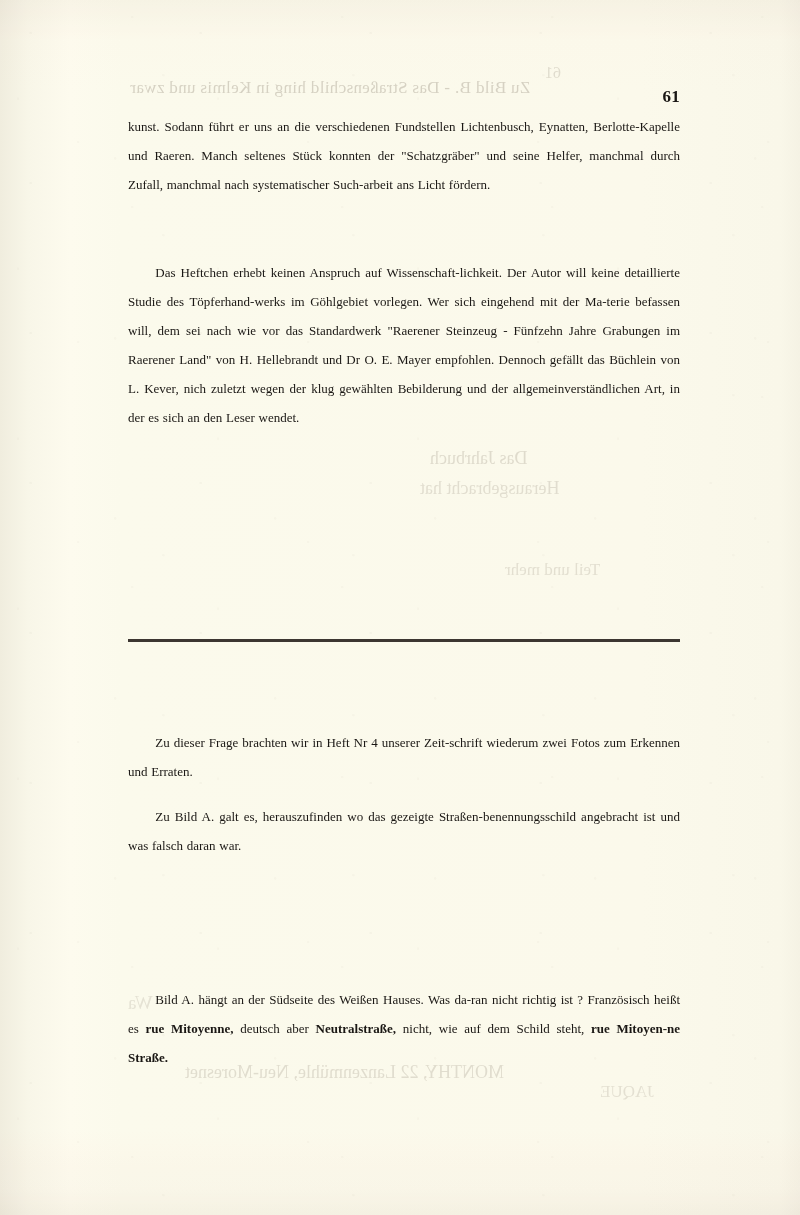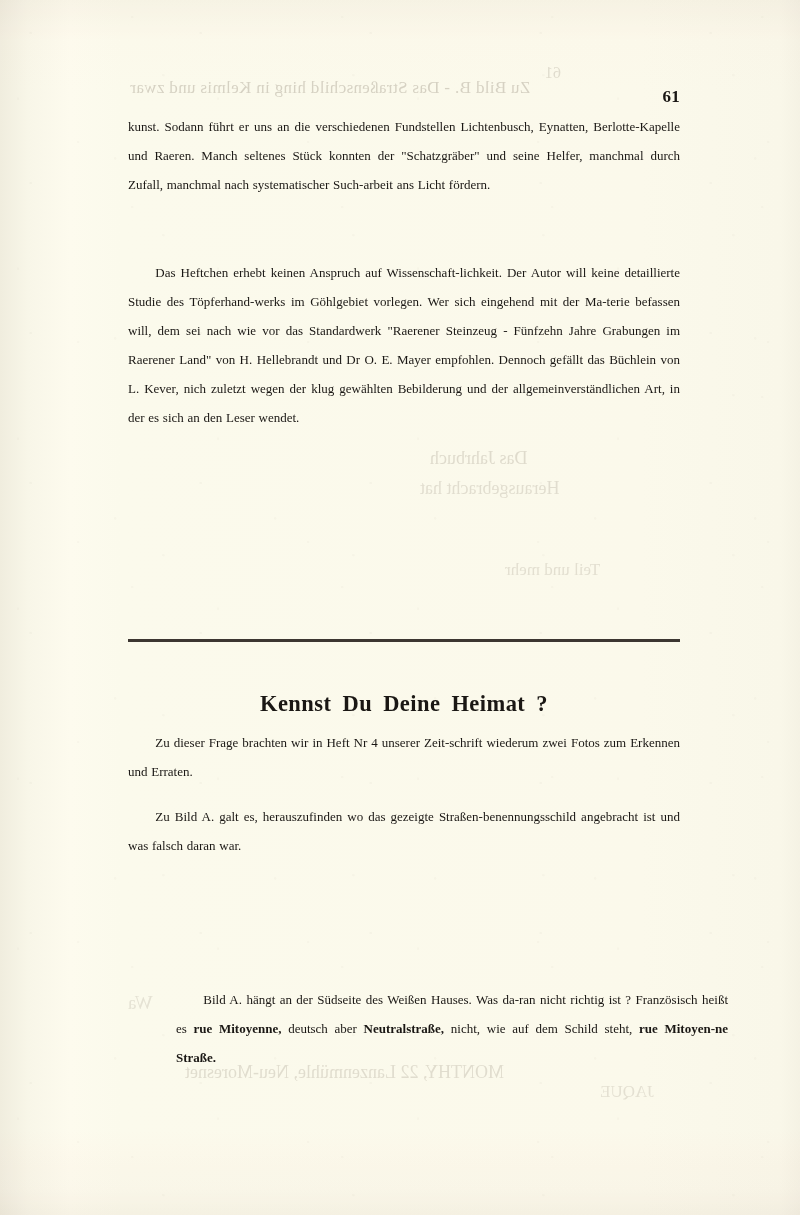--- a/index.html
+++ b/index.html
@@ -134,21 +134,21 @@
     font-weight: bold;
     letter-spacing: .02em;
     word-spacing: .22em;
     line-height: 1.1;
   }
 
   #para-frage { position: absolute; top: 728px; left: 0; width: 552px; }
   #para-bilda { position: absolute; top: 802px; left: 0; width: 552px; }
   #para-bildb { position: absolute; top: 875px; left: 0; width: 552px; }
   #para-hier  { position: absolute; top: 919px; left: 0; width: 552px; }
-  #para-loes  { position: absolute; top: 985px; left: 0; width: 552px; margin-left: 48px; }
+  #para-loes  { position: absolute; top: 985px; left: 0; width: 552px; }
 
   b, .b { font-weight: bold; }
 </style>
 </head>
 <body>
 
 <div id="page">
 
   <div id="paper-tone"></div>
   <div id="paper-tone2"></div>
@@ -168,21 +168,20 @@
 
     <div id="page-number">61</div>
 
     <p class="body noindent" id="para-intro">kunst. Sodann führt er uns an die verschiedenen Fundstellen Lichtenbusch, Eynatten, Berlotte-Kapelle und Raeren. Manch seltenes Stück konnten der "Schatzgräber" und seine Helfer, manchmal durch Zufall, manchmal nach systematischer Such-arbeit ans Licht fördern.</p>
 
     <p class="body" id="para-heft">Das Heftchen erhebt keinen Anspruch auf Wissenschaft-lichkeit. Der Autor will keine detaillierte Studie des Töpferhand-werks im Göhlgebiet vorlegen. Wer sich eingehend mit der Ma-terie befassen will, dem sei nach wie vor das Standardwerk "Raerener Steinzeug - Fünfzehn Jahre Grabungen im Raerener Land" von H. Hellebrandt und Dr O. E. Mayer empfohlen. Dennoch gefällt das Büchlein von L. Kever, nich zuletzt wegen der klug gewählten Bebilderung und der allgemeinverständlichen Art, in der es sich an den Leser wendet.</p>
 
 
     <hr class="rule">
 
-    <h2 id="heading">Kennst Du Deine Heimat ?</h2>
 
     <p class="body" id="para-frage">Zu dieser Frage brachten wir in Heft Nr 4 unserer Zeit-schrift wiederum zwei Fotos zum Erkennen und Erraten.</p>
 
     <p class="body" id="para-bilda">Zu Bild A. galt es, herauszufinden wo das gezeigte Straßen-benennungsschild angebracht ist und was falsch daran war.</p>
 
 
 
     <p class="body" id="para-loes"><span>Bild A. hängt an der Südseite des Weißen Hauses. Was da-ran nicht richtig ist ? Französisch heißt es </span><b>rue Mitoyenne,</b><span> deutsch aber </span><b>Neutralstraße,</b><span> nicht, wie auf dem Schild steht, </span><b>rue Mitoyen-ne Straße.</b></p>
 
   </div>

